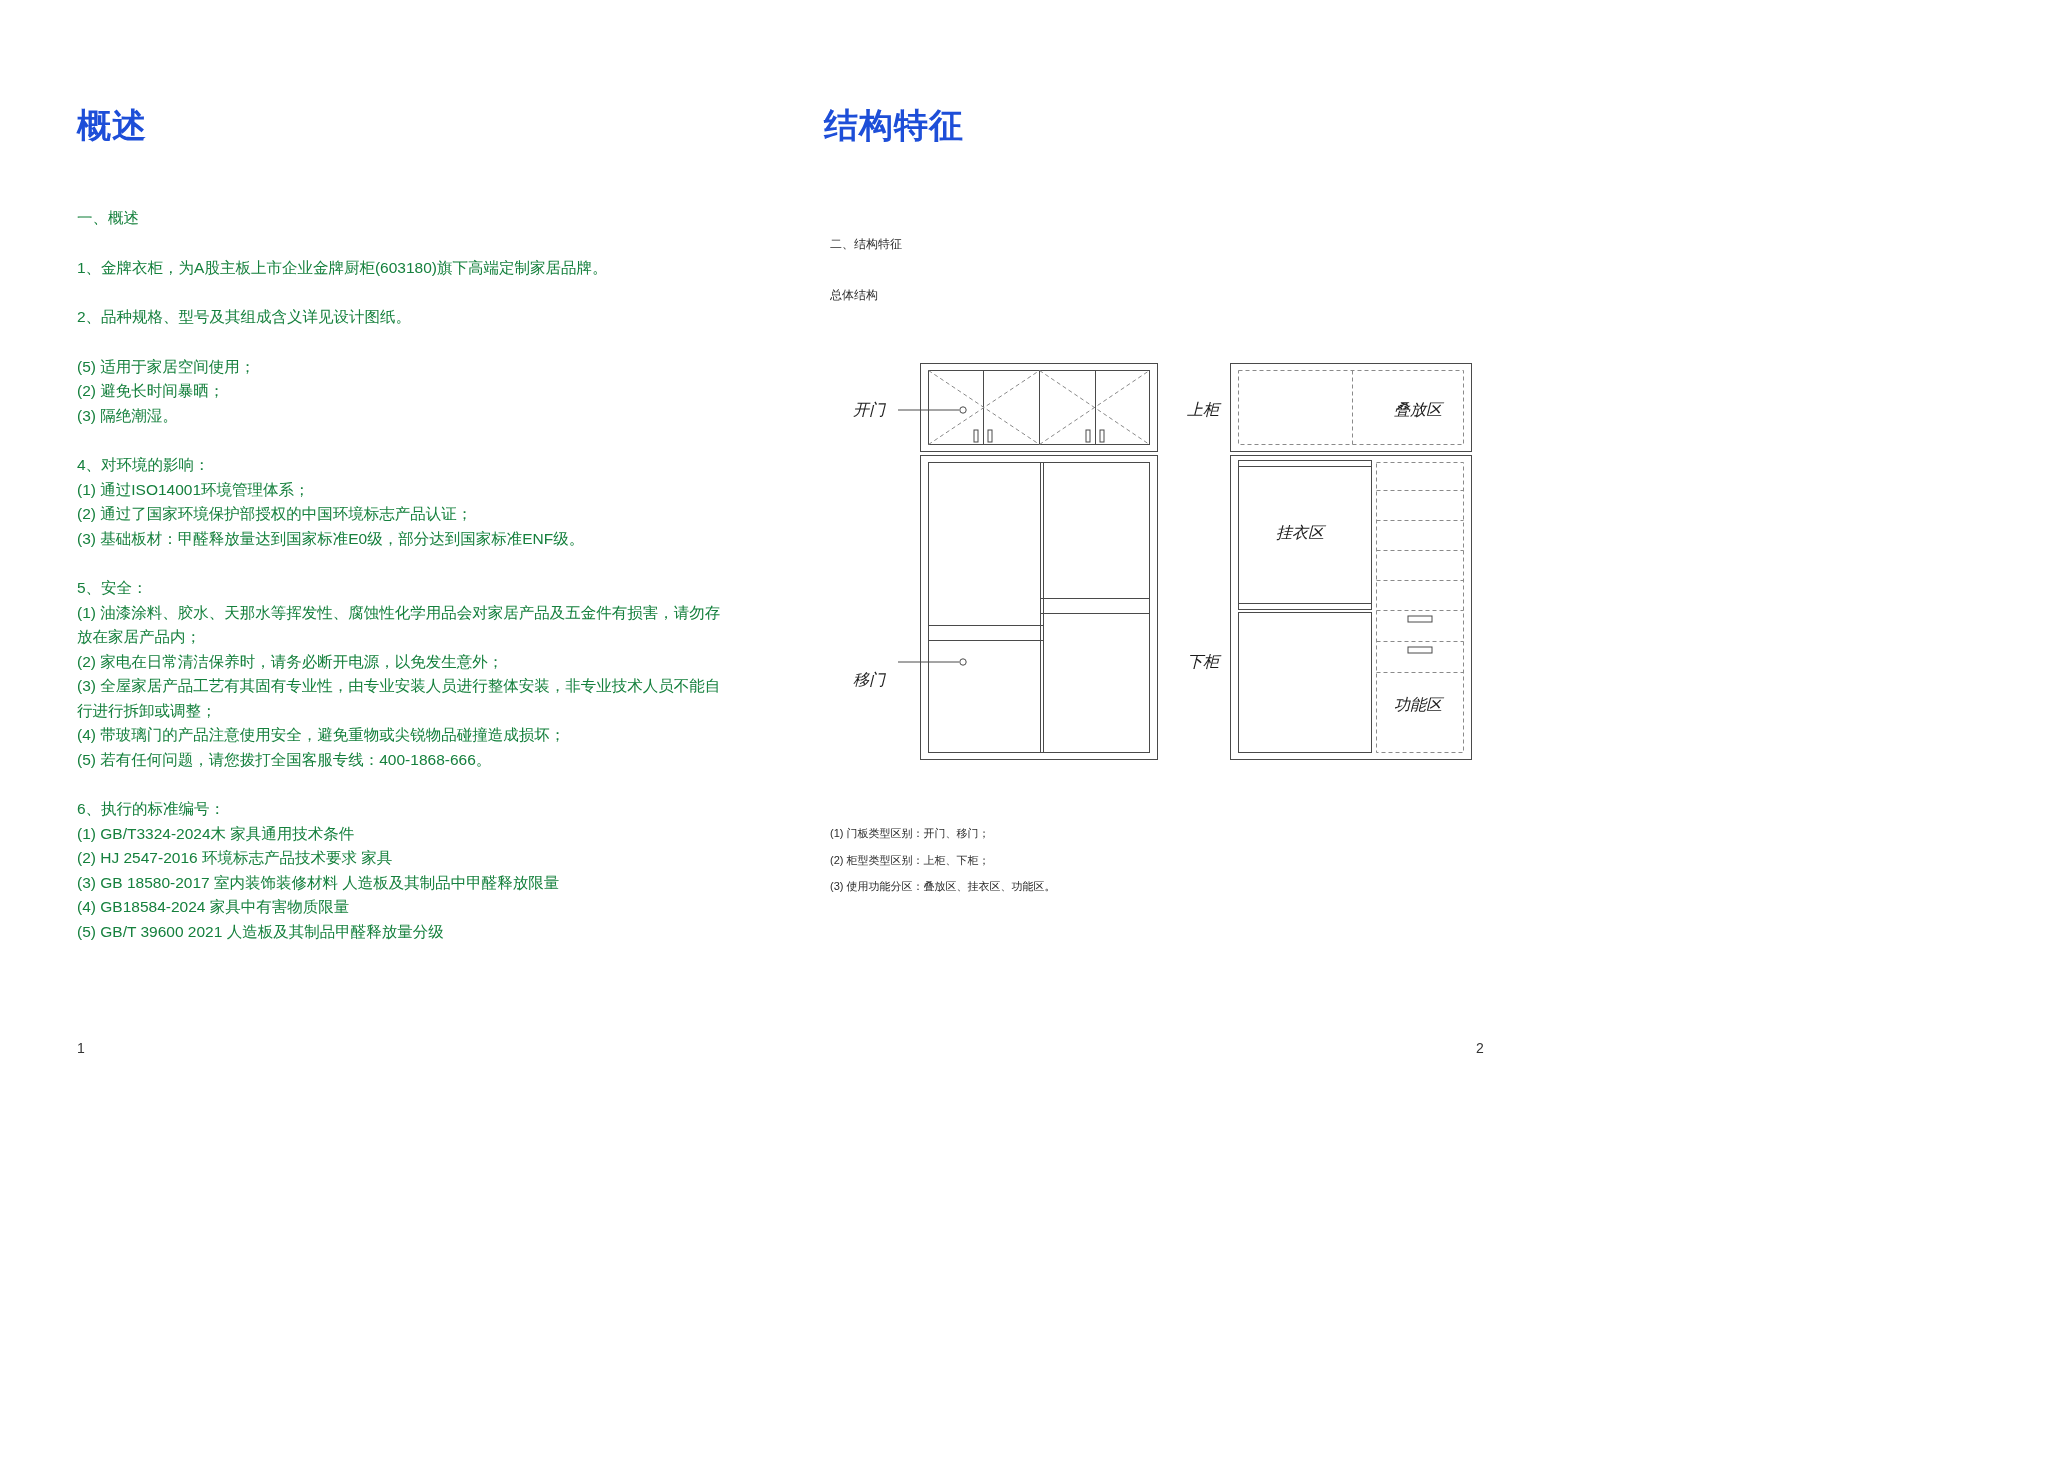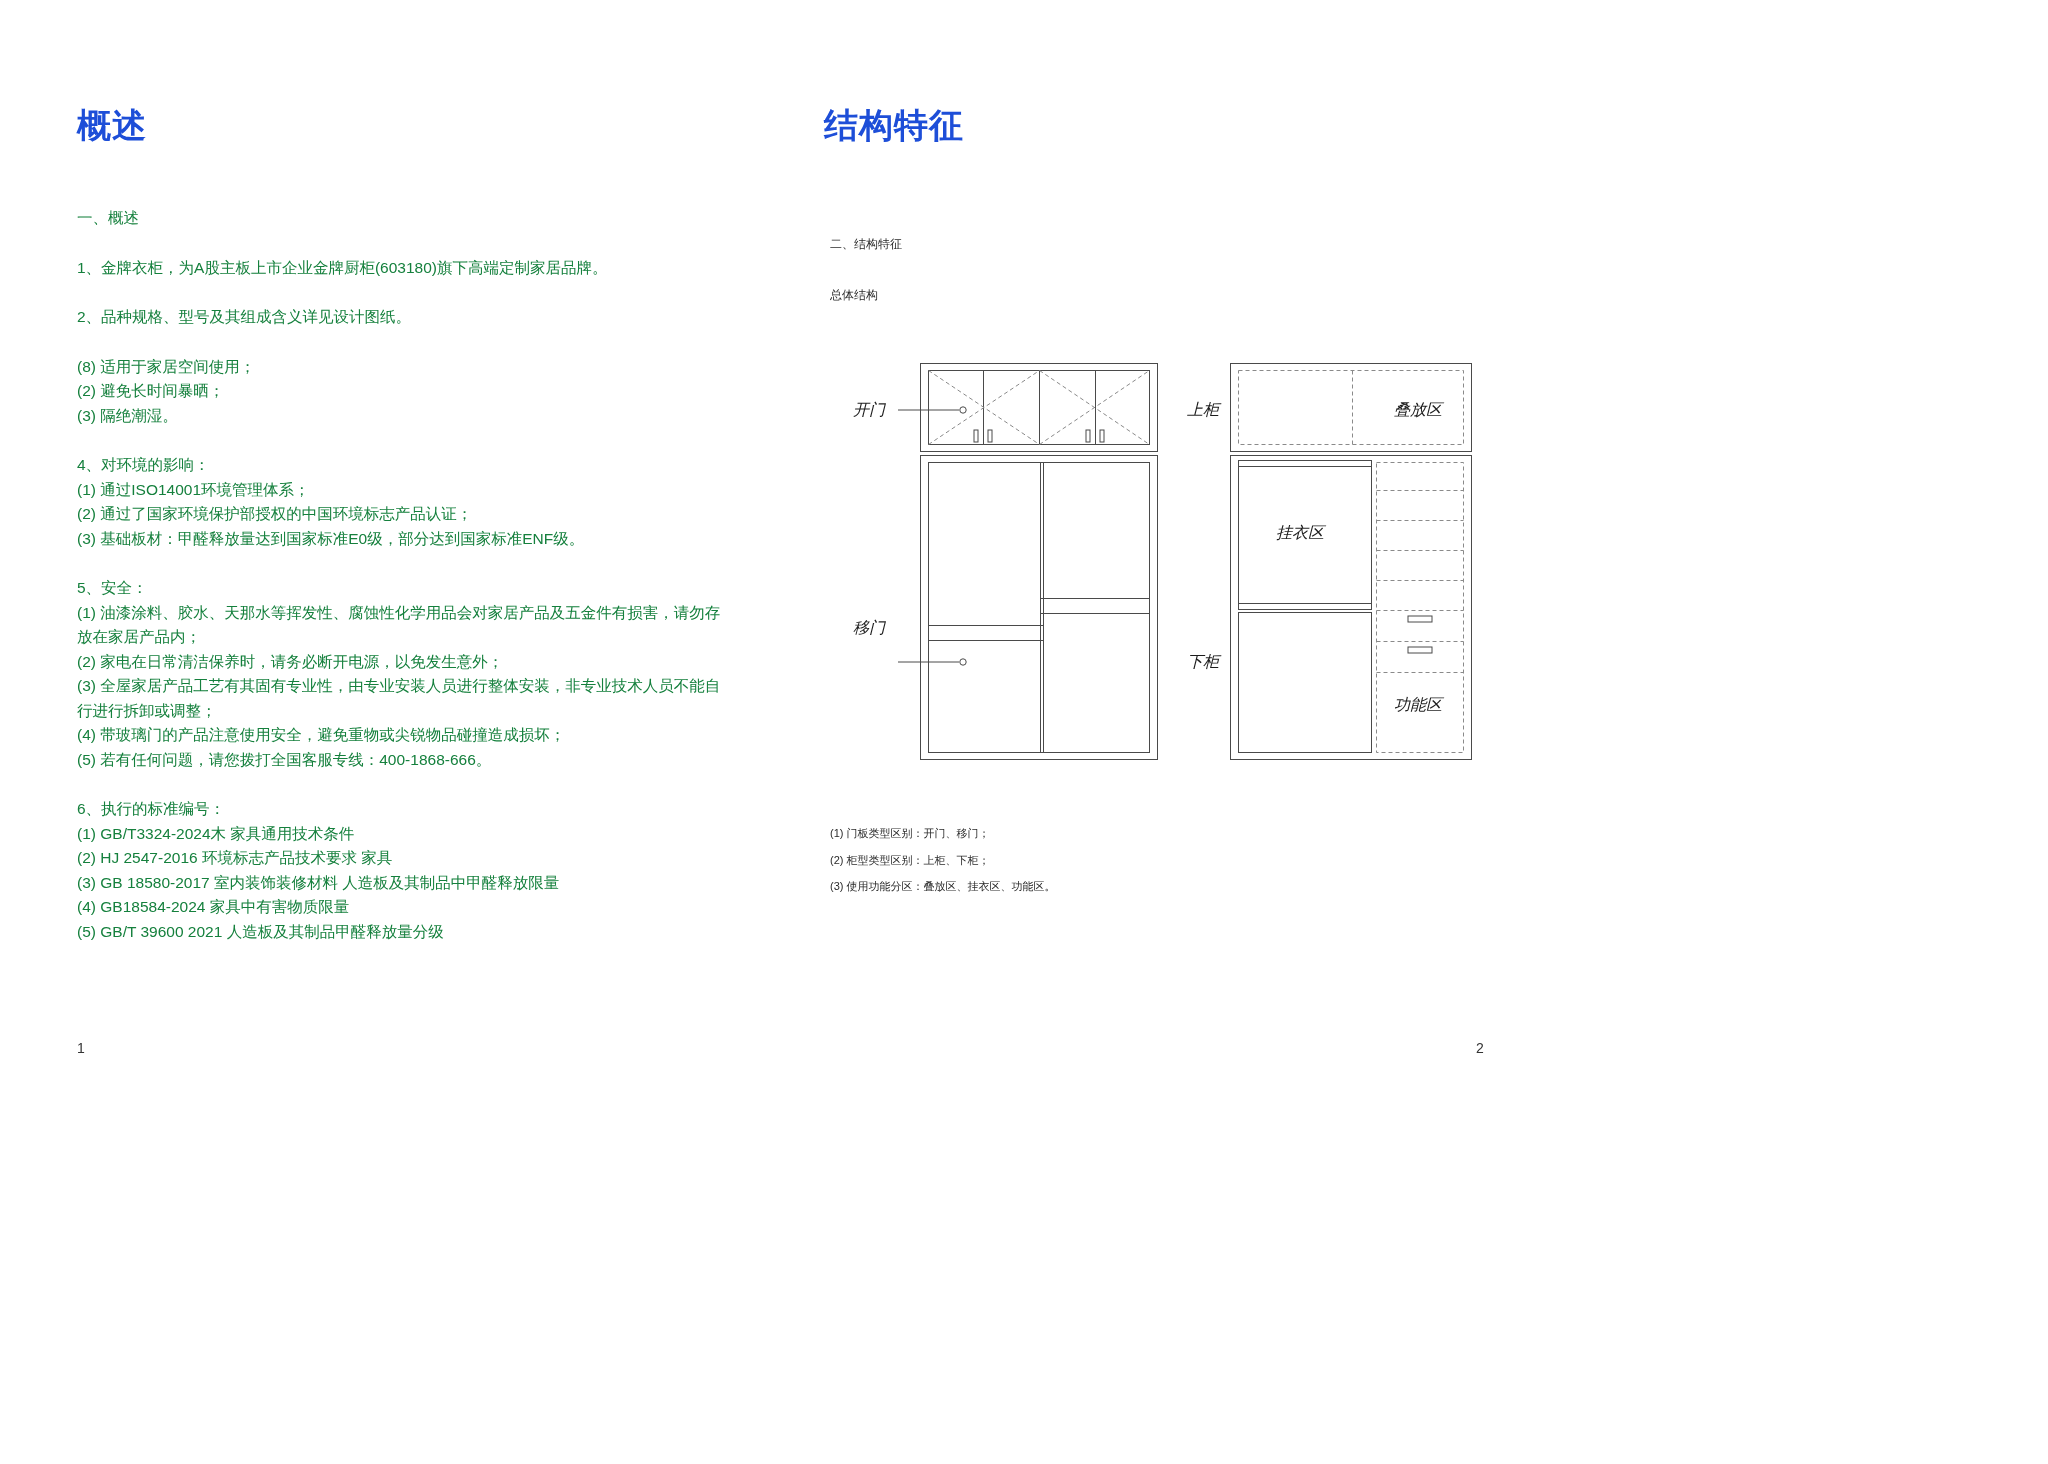--- a/index.html
+++ b/index.html
@@ -76,21 +76,21 @@
 
     <div class="block">
       <div class="line">1、金牌衣柜，为A股主板上市企业金牌厨柜(603180)旗下高端定制家居品牌。</div>
     </div>
 
     <div class="block">
       <div class="line">2、品种规格、型号及其组成含义详见设计图纸。</div>
     </div>
 
     <div class="block">
-      <div class="line">(8) 适用于家居空间使用；</div>
+      <div class="line">(5) 适用于家居空间使用；</div>
       <div class="line">(2) 避免长时间暴晒；</div>
       <div class="line">(3) 隔绝潮湿。</div>
     </div>
 
     <div class="block">
       <div class="line">4、对环境的影响：</div>
       <div class="line">(1) 通过ISO14001环境管理体系；</div>
       <div class="line">(2) 通过了国家环境保护部授权的中国环境标志产品认证；</div>
       <div class="line">(3) 基础板材：甲醛释放量达到国家标准E0级，部分达到国家标准ENF级。</div>
     </div>
@@ -184,21 +184,21 @@
       <line x1="146.5" y1="220.5" x2="233.5" y2="220.5" class="d"></line>
       <line x1="146.5" y1="250.5" x2="233.5" y2="250.5" class="d"></line>
       <line x1="146.5" y1="281.5" x2="233.5" y2="281.5" class="d"></line>
       <line x1="146.5" y1="312.5" x2="233.5" y2="312.5" class="d"></line>
       <rect x="178" y="256" width="24" height="6" class="sf"></rect>
       <rect x="178" y="287" width="24" height="6" class="sf"></rect>
     </g>
   </svg>
 
   <div class="dlabel" style="left:853px; top:399px;">开门</div>
-  <div class="dlabel" style="left:853px; top:617px;">移门</div>
+  <div class="dlabel" style="left:853px; top:669px;">移门</div>
   <div class="dlabel" style="left:1187px; top:399px;">上柜</div>
   <div class="dlabel" style="left:1187px; top:651px;">下柜</div>
   <div class="dlabel" style="left:1394px; top:399px;">叠放区</div>
   <div class="dlabel" style="left:1276px; top:522px;">挂衣区</div>
   <div class="dlabel" style="left:1394px; top:694px;">功能区</div>
 
   <div class="notes" style="left:830px; top:820px; width:560px;">
     <div class="line">(1) 门板类型区别：开门、移门；</div>
     <div class="line">(2) 柜型类型区别：上柜、下柜；</div>
     <div class="line">(3) 使用功能分区：叠放区、挂衣区、功能区。</div>

